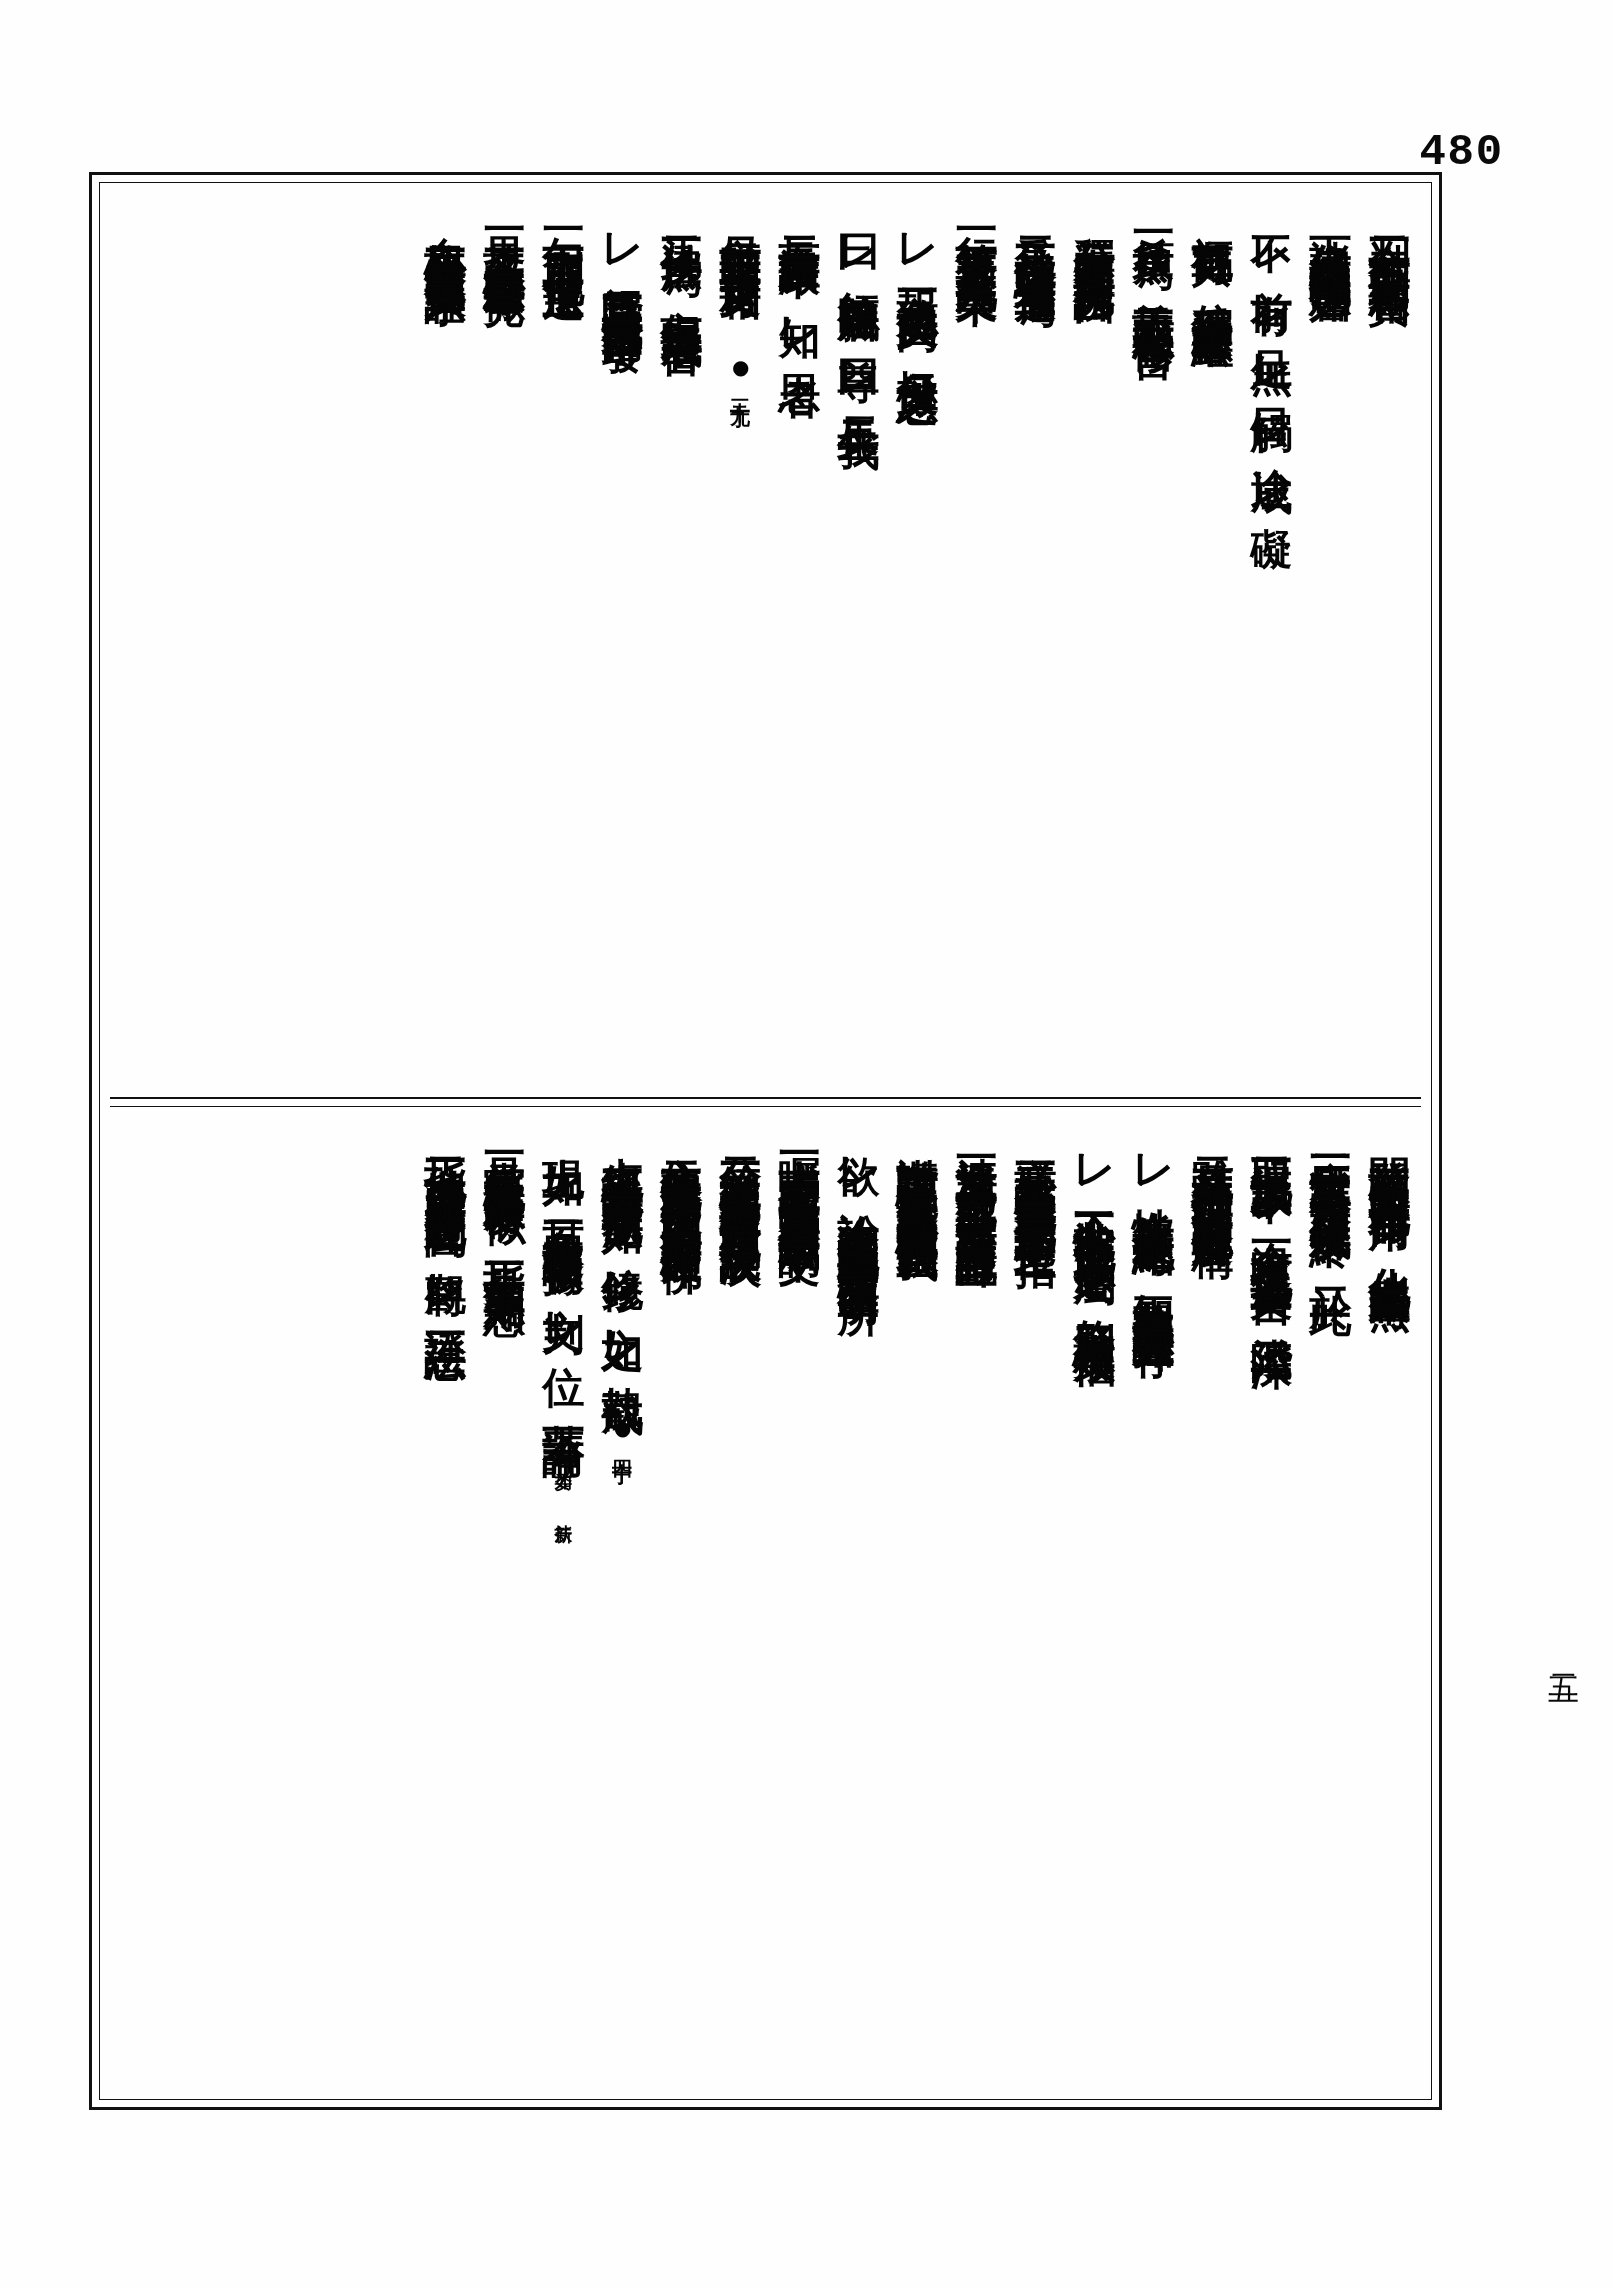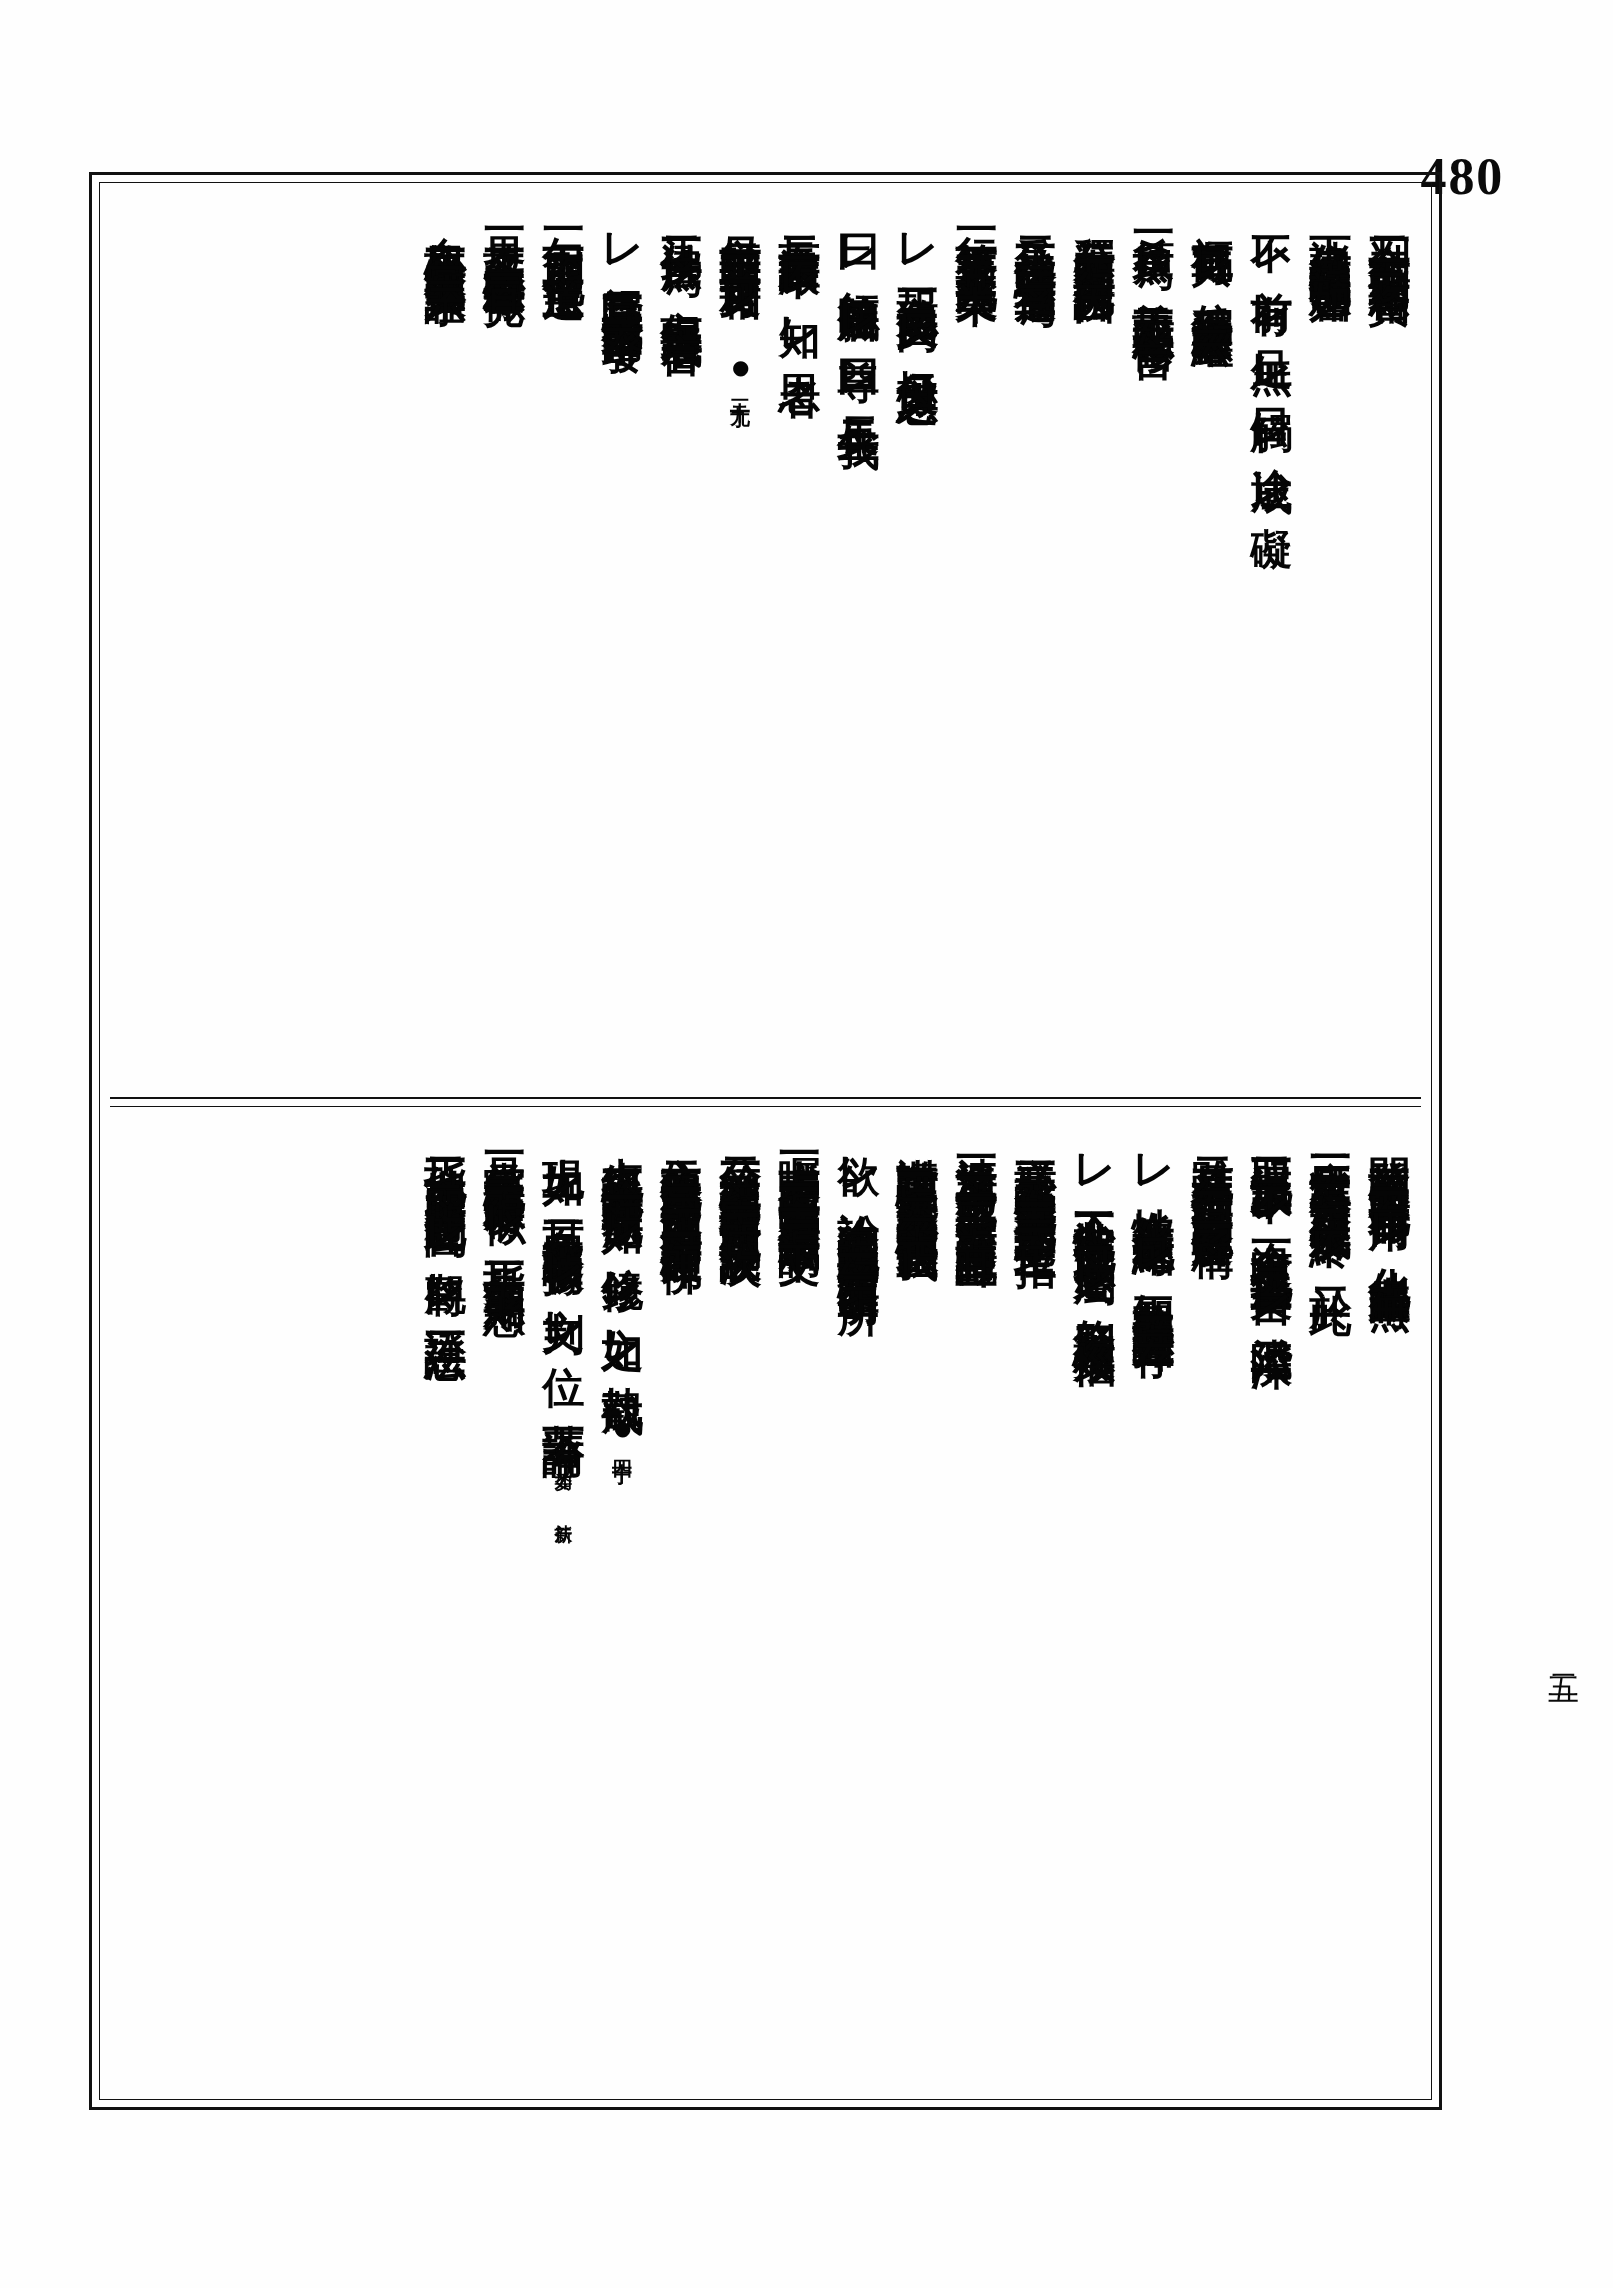--- a/index.html
+++ b/index.html
@@ -19,26 +19,25 @@
   #page {
     position: absolute;
     inset: 0;
     background: #fefefe;
   }
 
   .folio-arabic {
     position: absolute;
     top: 127px;
     right: 109px;
-    font-family: Liberation Serif, serif;
-    font-size: 52px;
+    font-family: Liberation Mono, monospace;
+    font-size: 44px;
     font-weight: bold;
     letter-spacing: 1.8px;
     color: #0a0a0a;
-    margin-top: 20px;
   }
 
   .folio-kanji {
     position: absolute;
     right: 33px;
     top: 1652px;
     width: 41px;
     font-size: 31px;
     line-height: 1.05;
     color: #0a0a0a;

